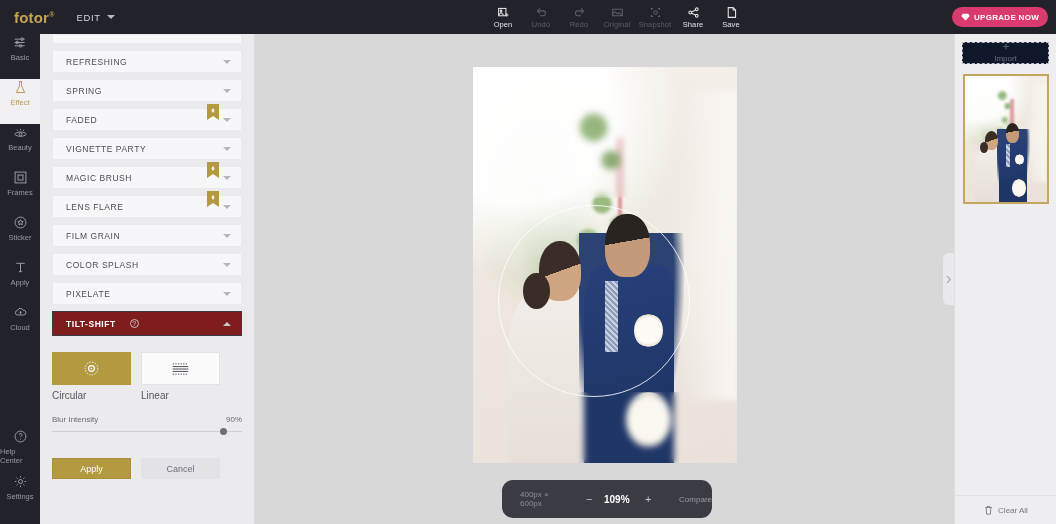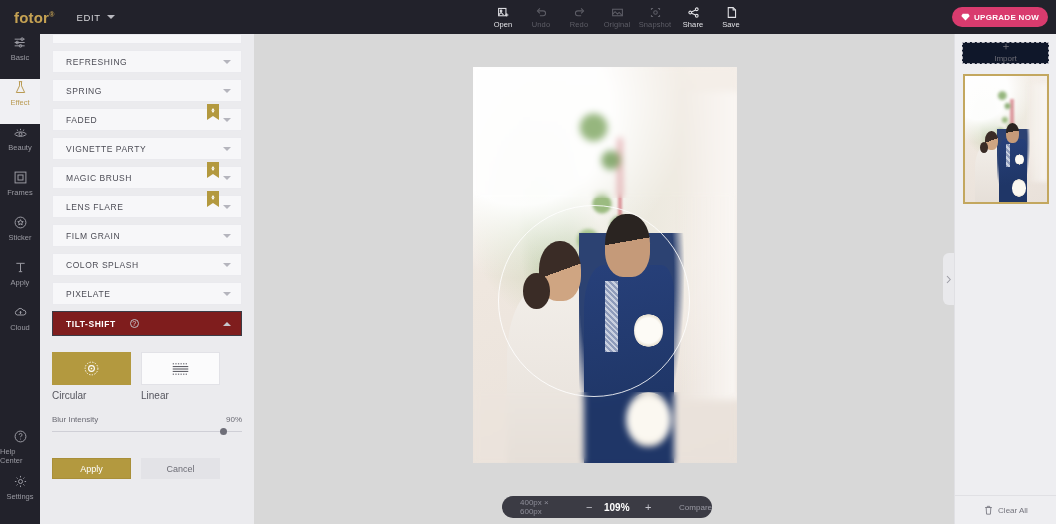--- a/index.html
+++ b/index.html
@@ -156,21 +156,21 @@
     border: 1px solid rgba(255,255,255,.85); border-radius: 50%;
     pointer-events: none;
   }
   .collapse-handle {
     position: absolute; right: 0; top: 50%; margin-top: -26px;
     width: 11px; height: 52px; background: #e9e9ec;
     border-radius: 6px 0 0 6px; display: flex; align-items: center;
     justify-content: center; cursor: pointer;
   }
   .statusbar {
-    position: absolute; left: 248px; bottom: 6px; width: 210px; height: 22px;
+    position: absolute; left: 248px; bottom: 6px; width: 210px; height: 38px;
     background: #3b3b44; border-radius: 11px; display: flex;
     align-items: center; color: #c8c8d0; font-size: 8px;
   }
   .statusbar .dim { color: #8e8e99; margin-left: 18px; }
   .statusbar .op {
     margin-left: 14px; color: #c5c5cd; font-size: 11px; cursor: pointer;
     width: 10px; text-align: center;
   }
   .statusbar .zoom {
     margin-left: 10px; color: #ffffff; font-size: 10px; font-weight: bold;

